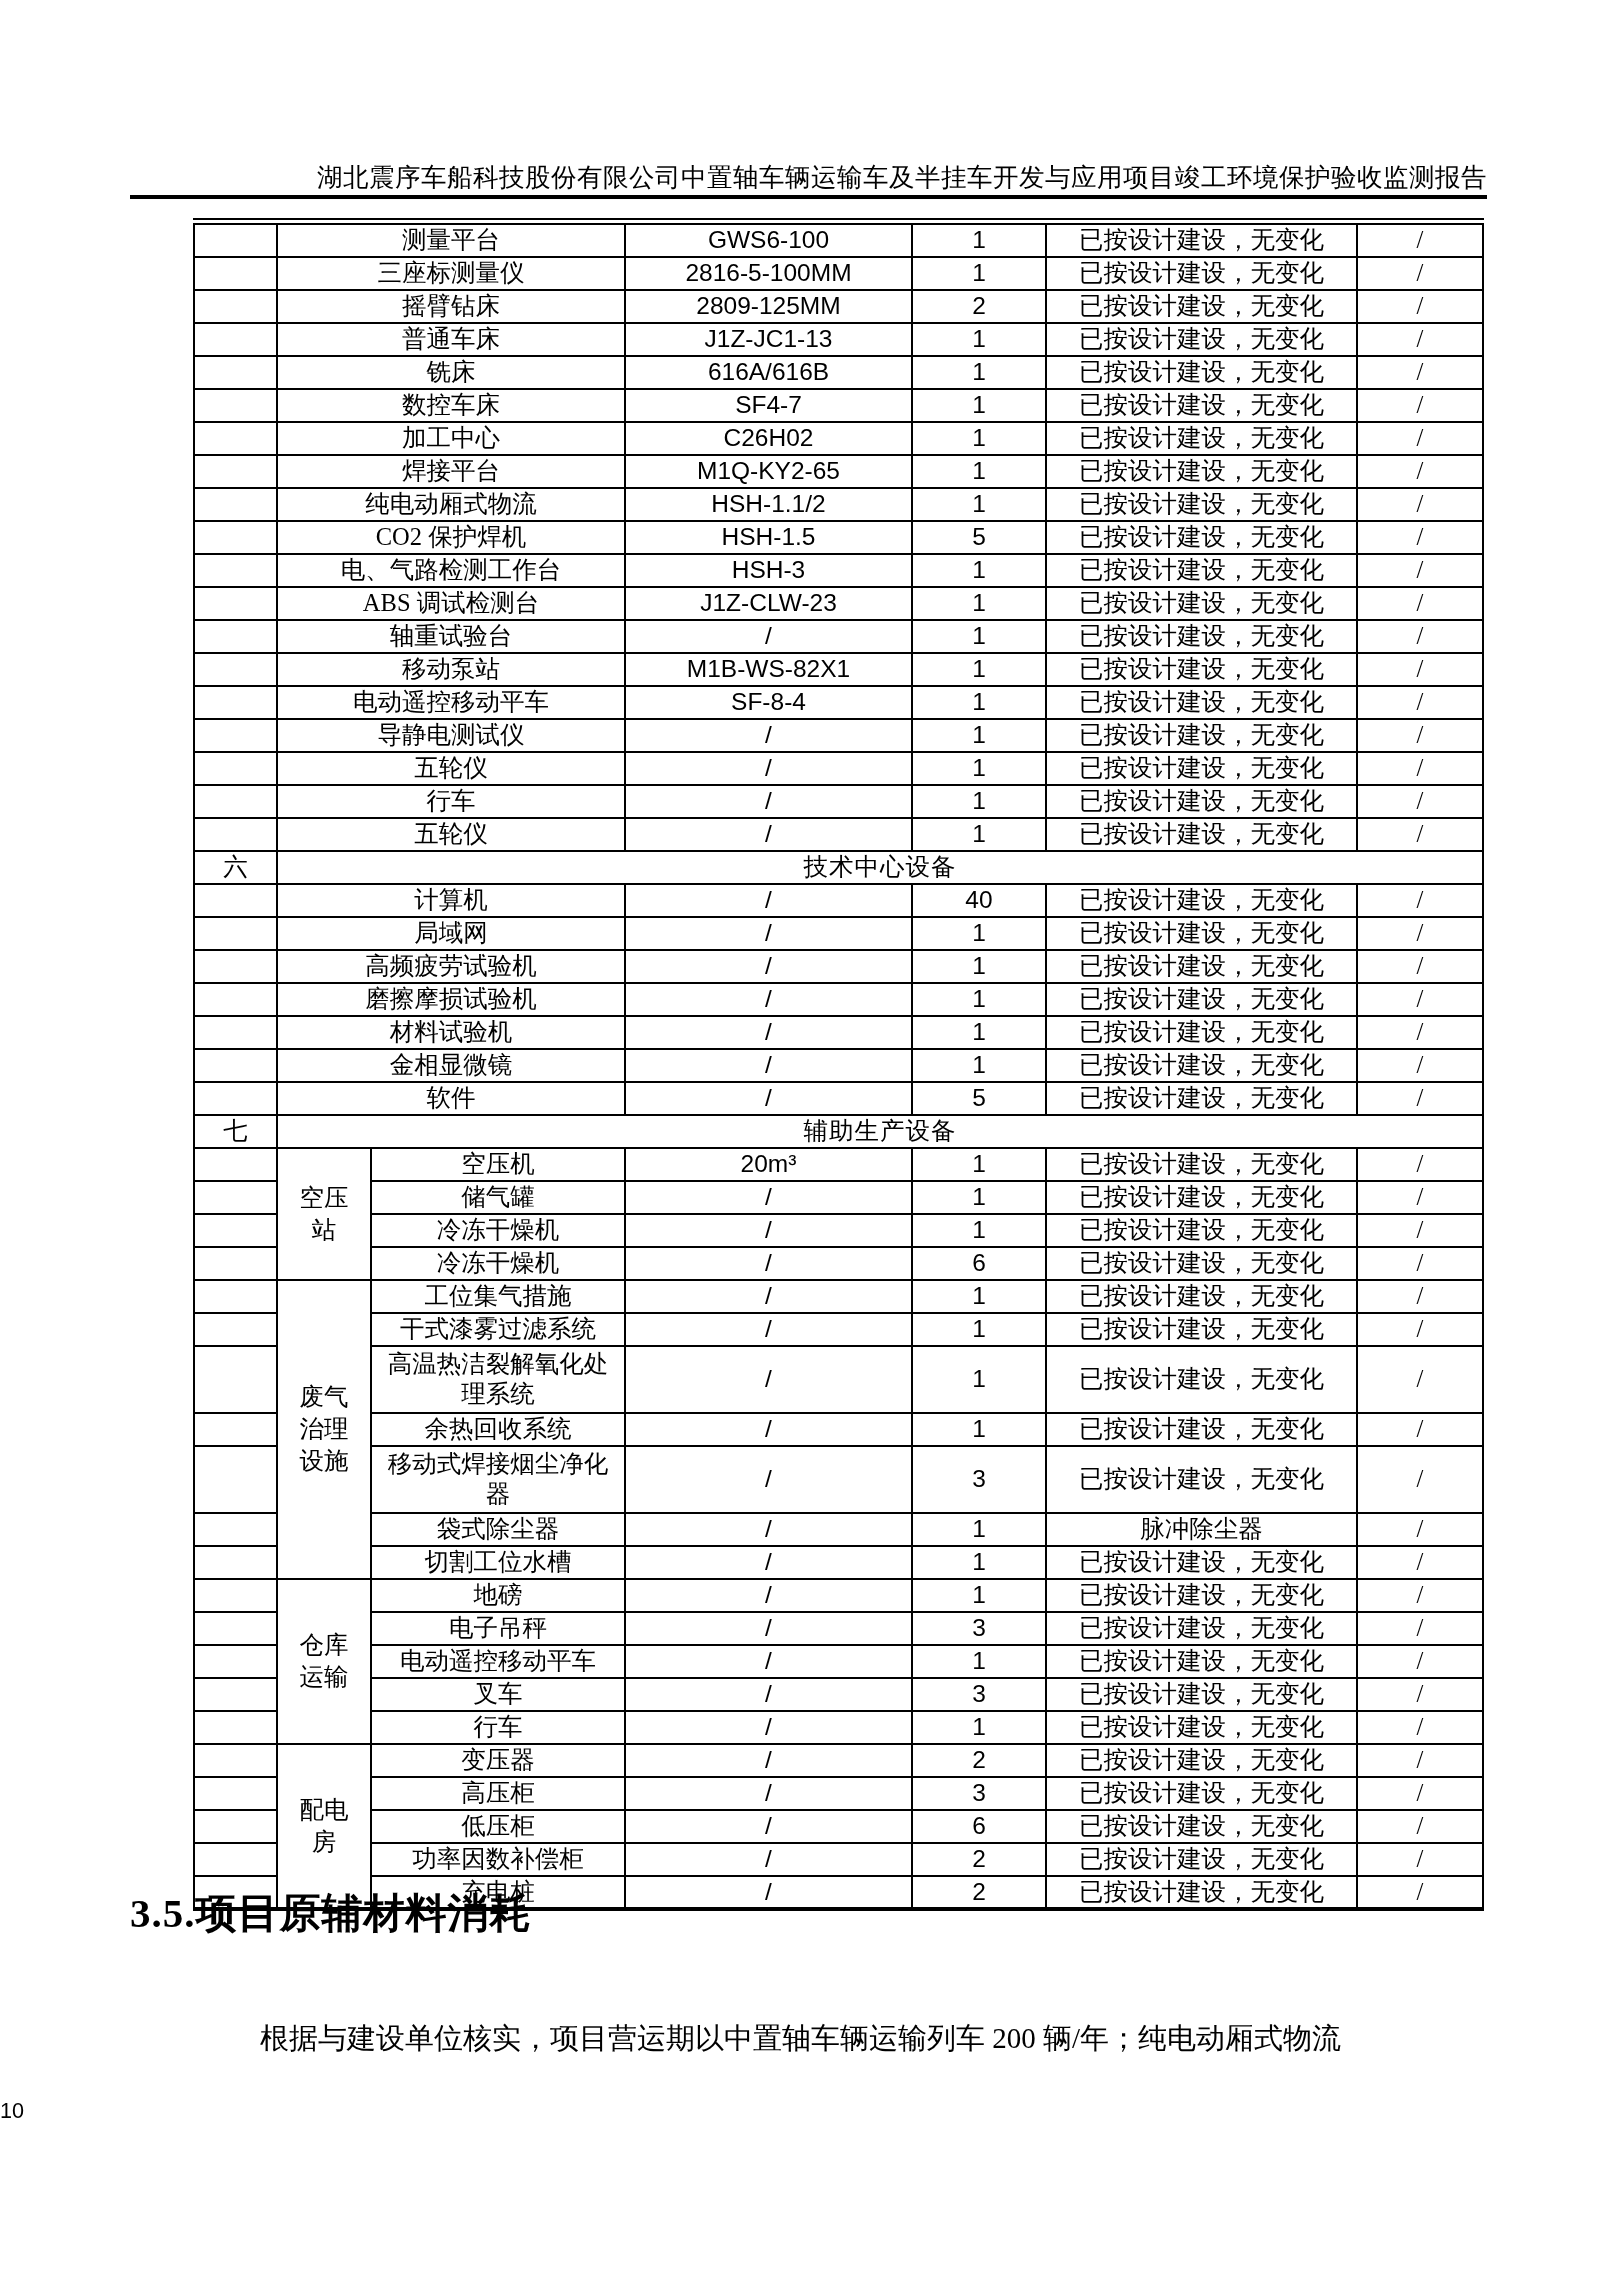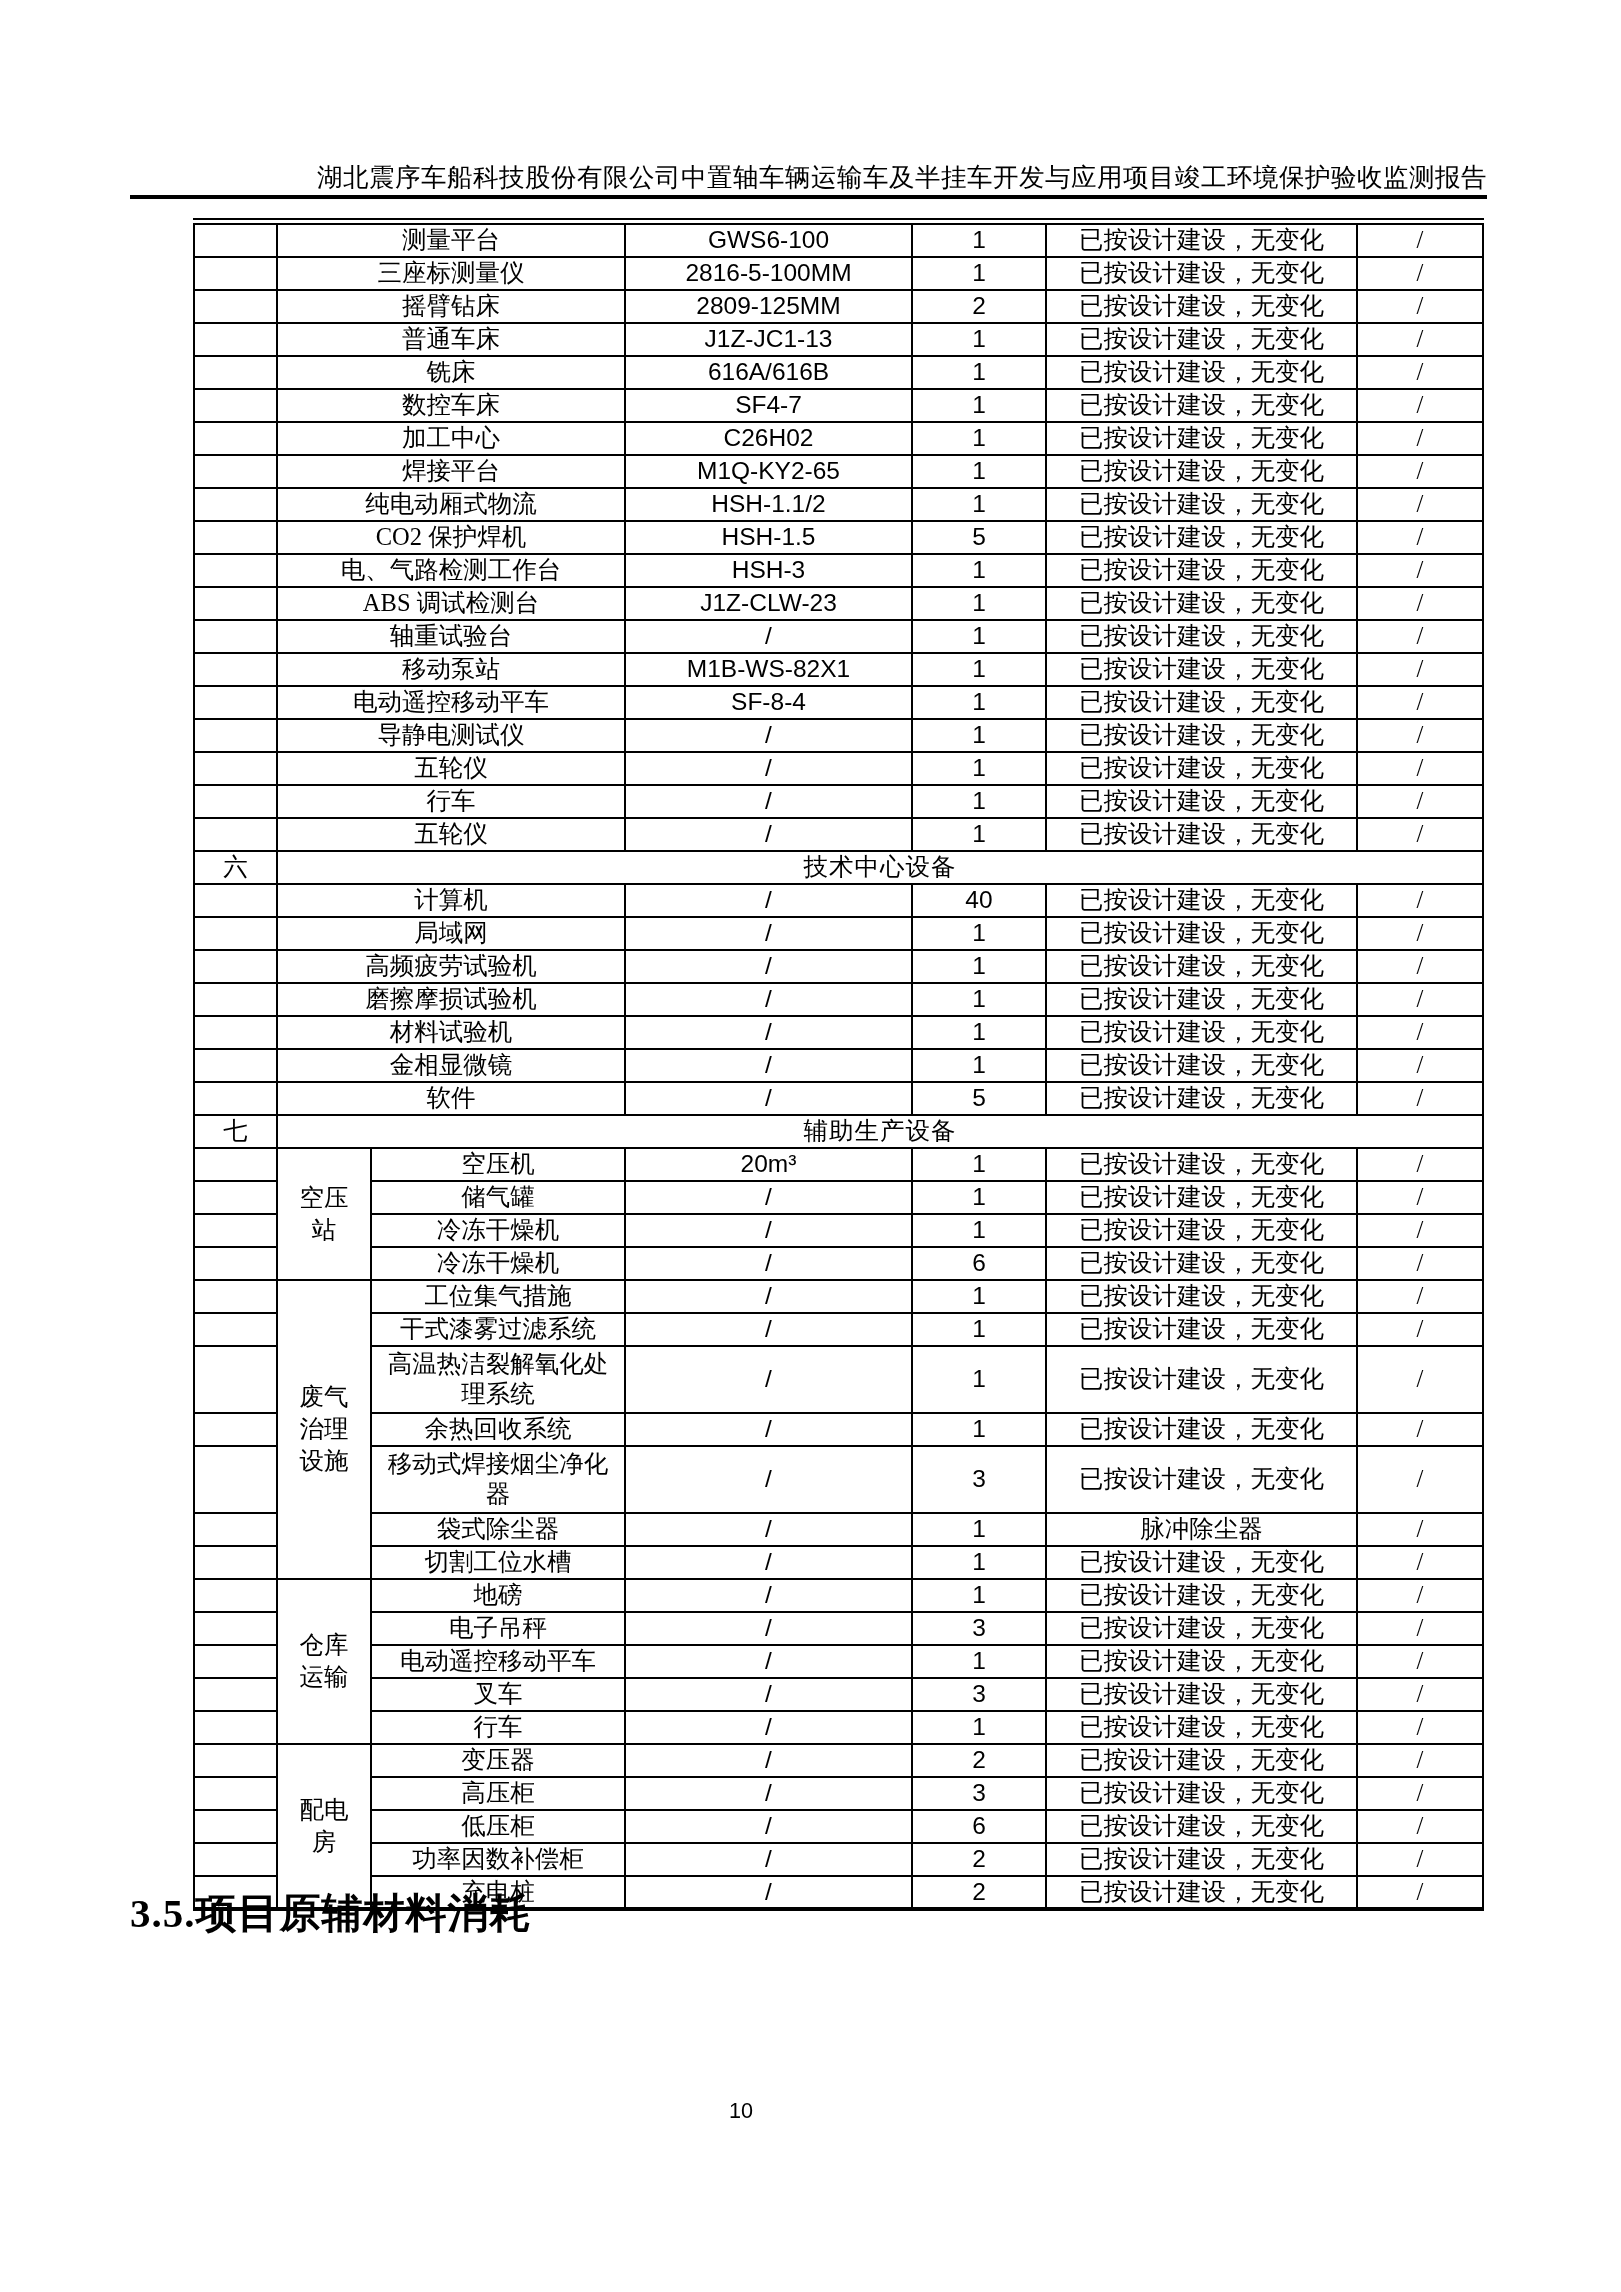--- a/index.html
+++ b/index.html
@@ -45,21 +45,20 @@
     position:absolute;left:130px;top:1886px;
     font-size:41px;font-weight:bold;letter-spacing:1px;
   }
   .body-paragraph{
     position:absolute;left:130px;top:2017px;width:1362px;
     font-size:29px;line-height:1.5;text-indent:130px;
     white-space:nowrap;
   }
   .page-number{
     position:absolute;left:0;top:2098px;width:1482px;
-    text-align:center;
     font-family:"Liberation Sans","DejaVu Sans",sans-serif;
     font-size:21.6px;
   }
 </style>
 </head>
 <body>
 
 <div class="page">
 
   <div class="doc-header">湖北震序车船科技股份有限公司中置轴车辆运输车及半挂车开发与应用项目竣工环境保护验收监测报告</div>
@@ -461,16 +460,17 @@
           <td class="col-name">充电桩</td>
           <td class="col-model">/</td>
           <td class="col-qty">2</td>
           <td class="col-status">已按设计建设，无变化</td>
           <td class="col-remark">/</td>
         </tr>
       </tbody>
   </table>
 
   <div class="sec-heading">3.5.项目原辅材料消耗</div>
+  <div class="body-paragraph">根据与建设单位核实，项目营运期以中置轴车辆运输列车 200 辆/年；纯电动厢式物流</div>
   <div class="page-number">10</div>
 
 </div>
 
 
 </body></html>

